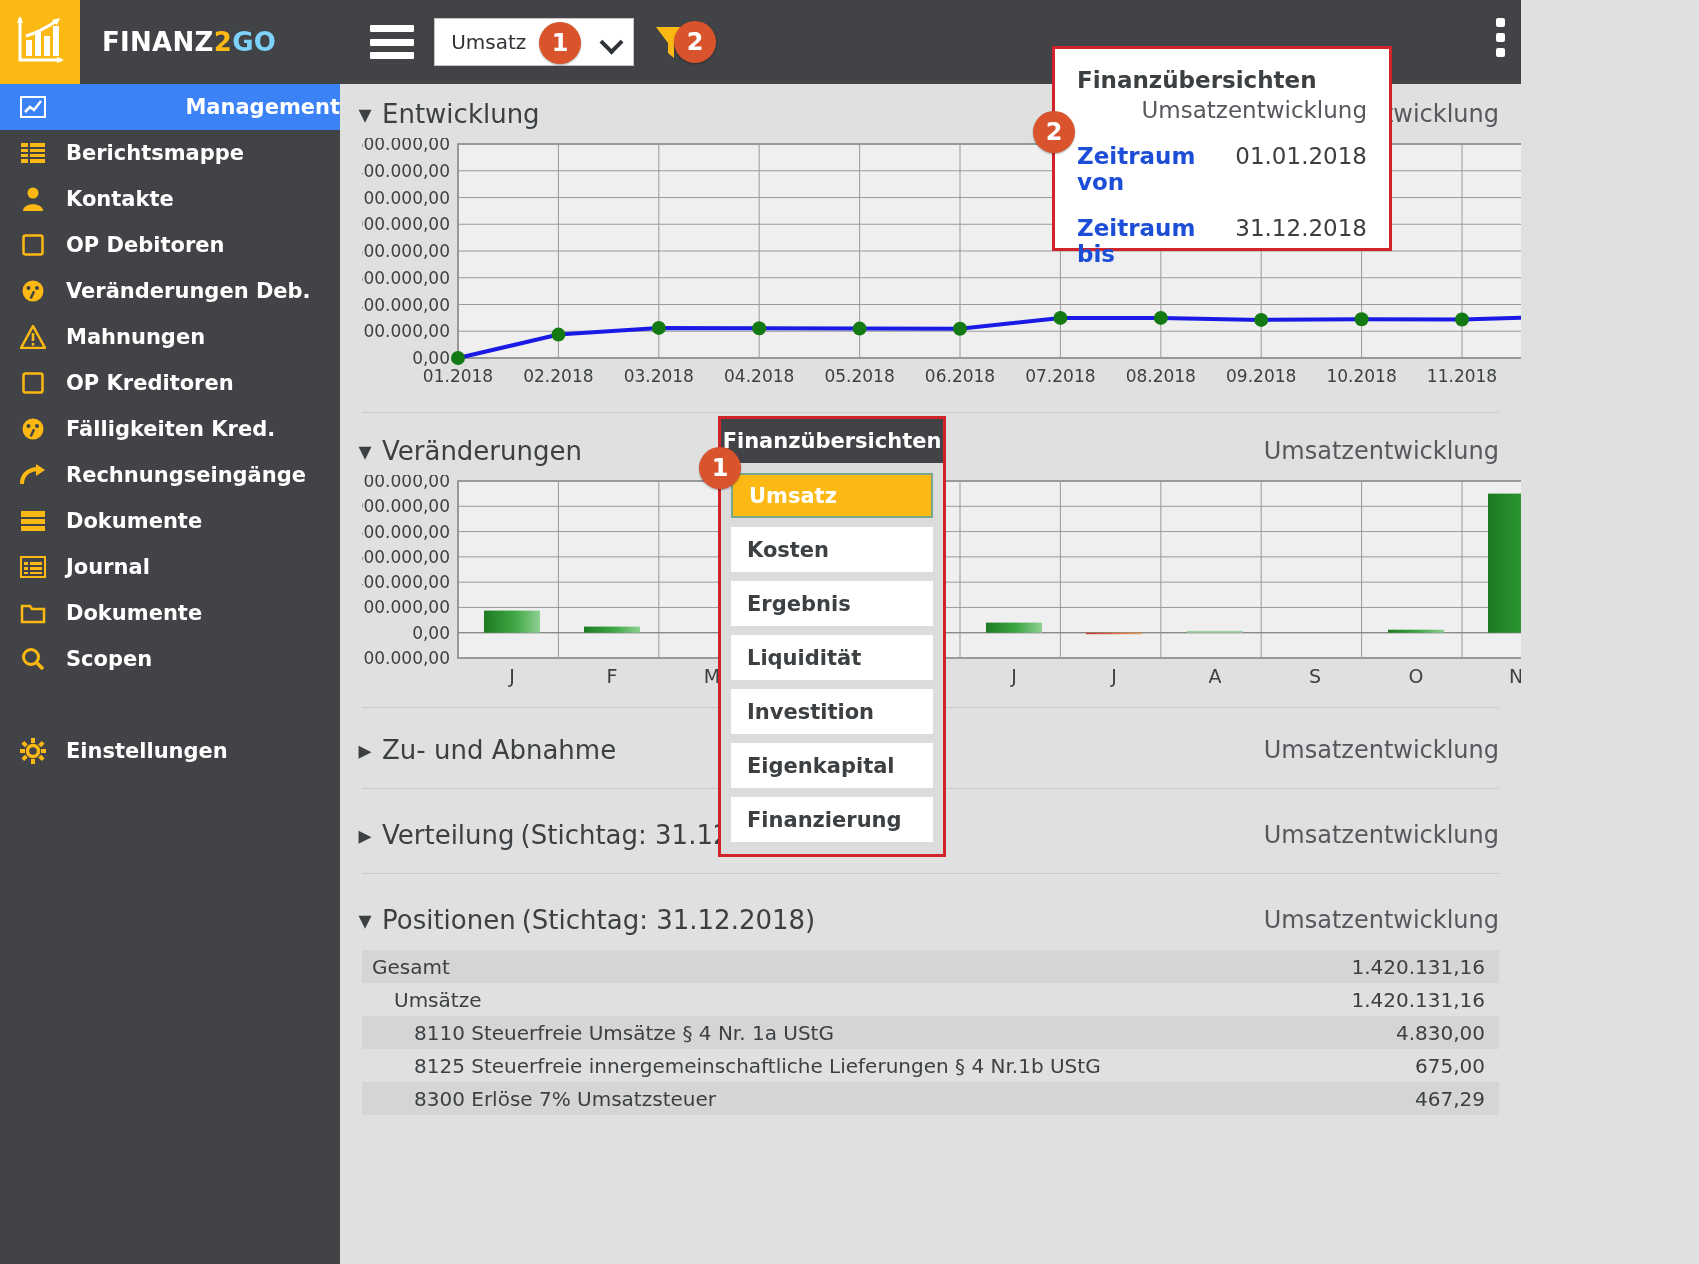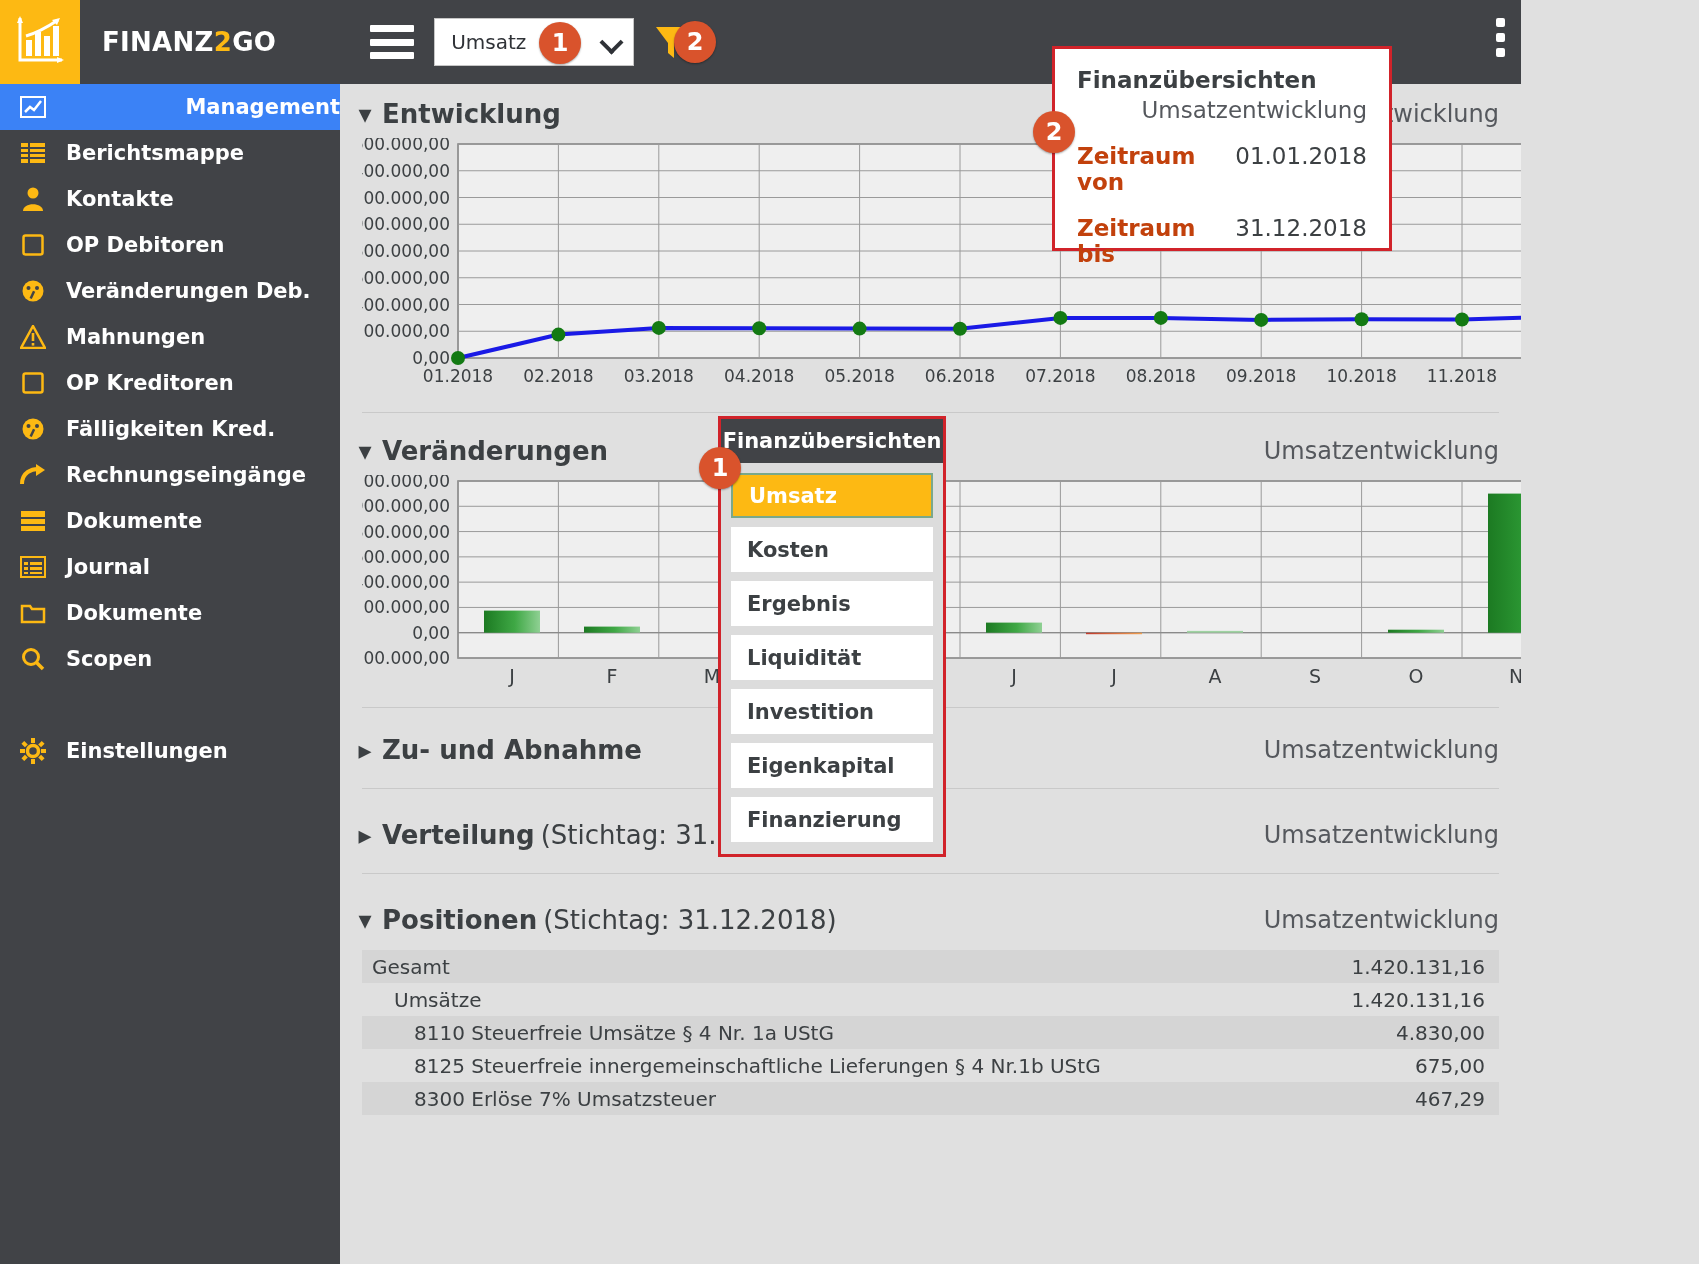--- a/index.html
+++ b/index.html
@@ -18,21 +18,21 @@
   }
   .logo-box {
     width: 80px; height: 84px; background: #fdb913;
     display: flex; align-items: center; justify-content: center;
   }
   .brand {
     display: flex; align-items: center; padding-left: 22px;
     font-size: 26px; font-weight: bold; letter-spacing: .3px; color: #ffffff;
   }
   .brand .two { color: #fdb913; }
-  .brand .go { color: #ffffff; }
+  .brand .go { color: #7dd3fc; }
   .topbar-center { display: flex; align-items: center; margin-left: 94px; gap: 20px; }
   .hamburger { width: 44px; height: 34px; display: flex; flex-direction: column;
                justify-content: space-between; cursor: pointer; }
   .hamburger span { display: block; height: 7px; background: #ffffff; border-radius: 1px; }
   .select-wrap {
     position: relative; width: 200px; height: 48px; background: #ffffff;
     display: flex; align-items: center; padding: 0 10px 0 16px;
     border: 1px solid #c6c6c6;
   }
   .select-value { font-size: 20px; color: #2f3237; flex: 1; }
@@ -68,21 +68,21 @@
   .nav-gap { height: 46px; }
 
   
   .main { flex: 1 1 auto; background: #e0e0e0; position: relative; overflow: hidden; }
 
   .section-head {
     display: flex; align-items: center; height: 48px; padding: 0 22px 0 8px;
     margin-top: 6px;
   }
   .caret { width: 34px; font-size: 26px; color: #3c4043; font-weight: bold; text-align: center; }
-  .sec-title { font-size: 26px; font-weight: bold; color: #3c4043; }
+  .sec-title { font-size: 26px; font-weight: normal; color: #3c4043; }
   .sec-sub { font-size: 26px; color: #3c4043; margin-left: 6px; font-weight: normal; }
   .sec-right { margin-left: auto; font-size: 24px; color: #55585d; }
 
   .chart-panel { margin: 0 22px 0 22px; position: relative; }
 
   
   .chart-svg { display: block; }
 
   .divider { height: 1px; background: #c9c9c9; margin: 0 22px; }
 
@@ -101,21 +101,21 @@
 
   
   .callout {
     position: absolute; background: #ffffff; border: 3px solid #d1232a;
     z-index: 55;
   }
   .callout-inner { padding: 18px 22px 20px 22px; }
   .co-title { font-size: 23px; font-weight: bold; color: #3c4043; }
   .co-sub { font-size: 23px; color: #55585d; text-align: right; margin-top: 4px; }
   .co-row { display: flex; margin-top: 20px; font-size: 23px; }
-  .co-row .k { font-weight: bold; color: #c2410c; }
+  .co-row .k { font-weight: bold; color: #1d4ed8; }
   .co-row .v { margin-left: auto; color: #3c4043; }
 
   
   .dropdown {
     position: absolute; background: #dcdcdc; border: 3px solid #d1232a; z-index: 56;
     width: 228px;
   }
   .dd-head {
     background: #414347; color: #ffffff; font-size: 21px; font-weight: bold;
     height: 44px; display: flex; align-items: center; justify-content: center;

